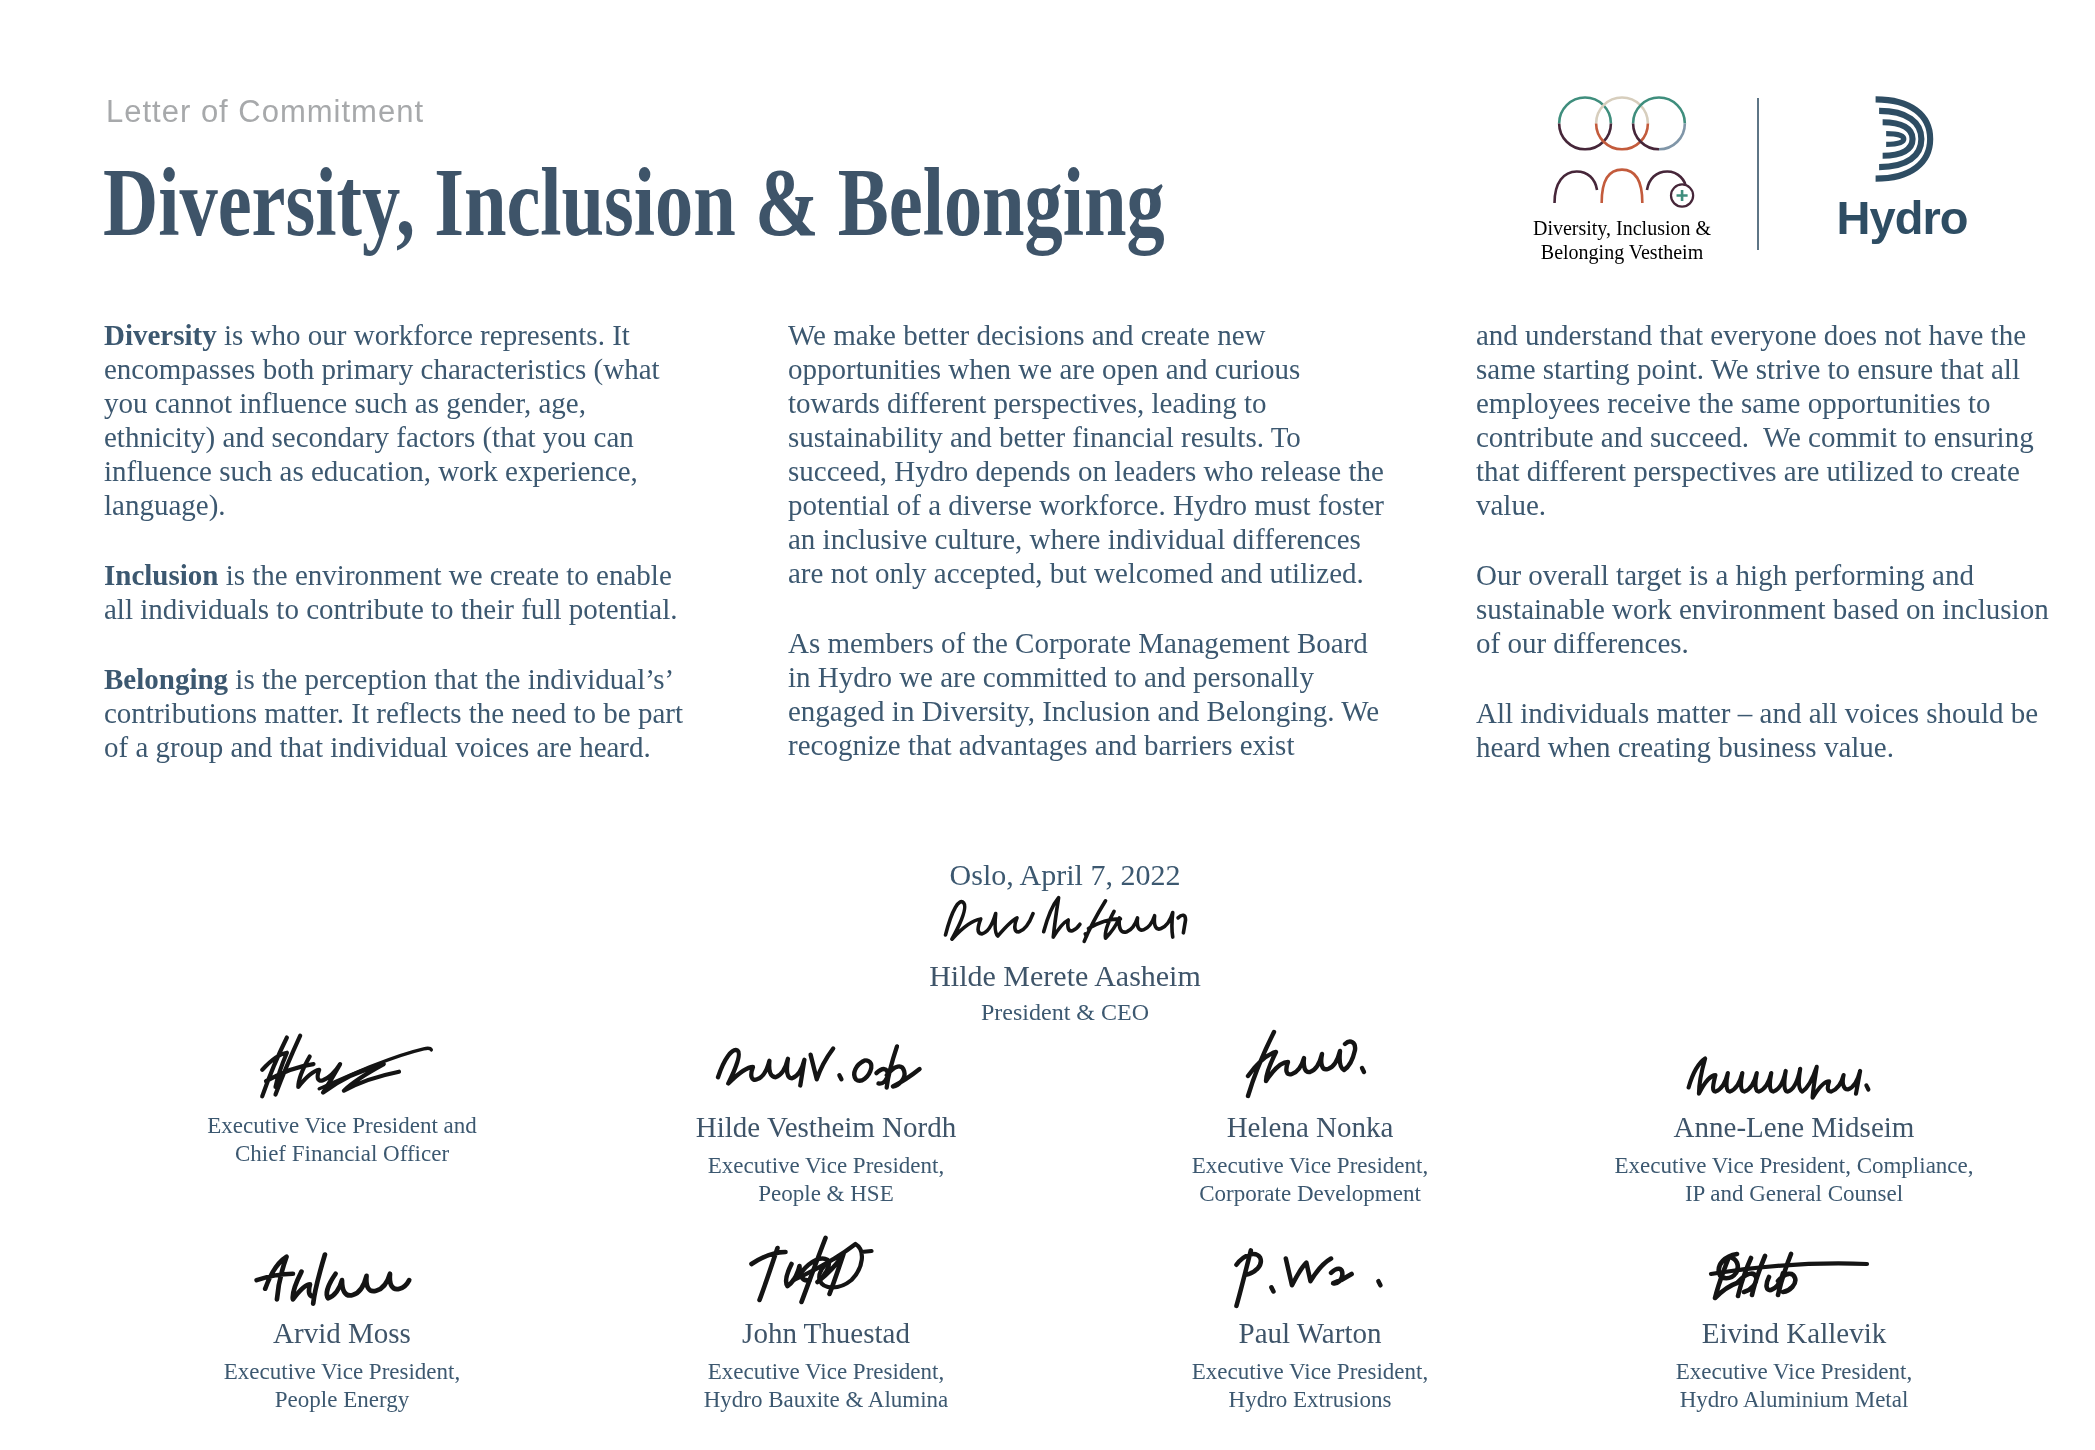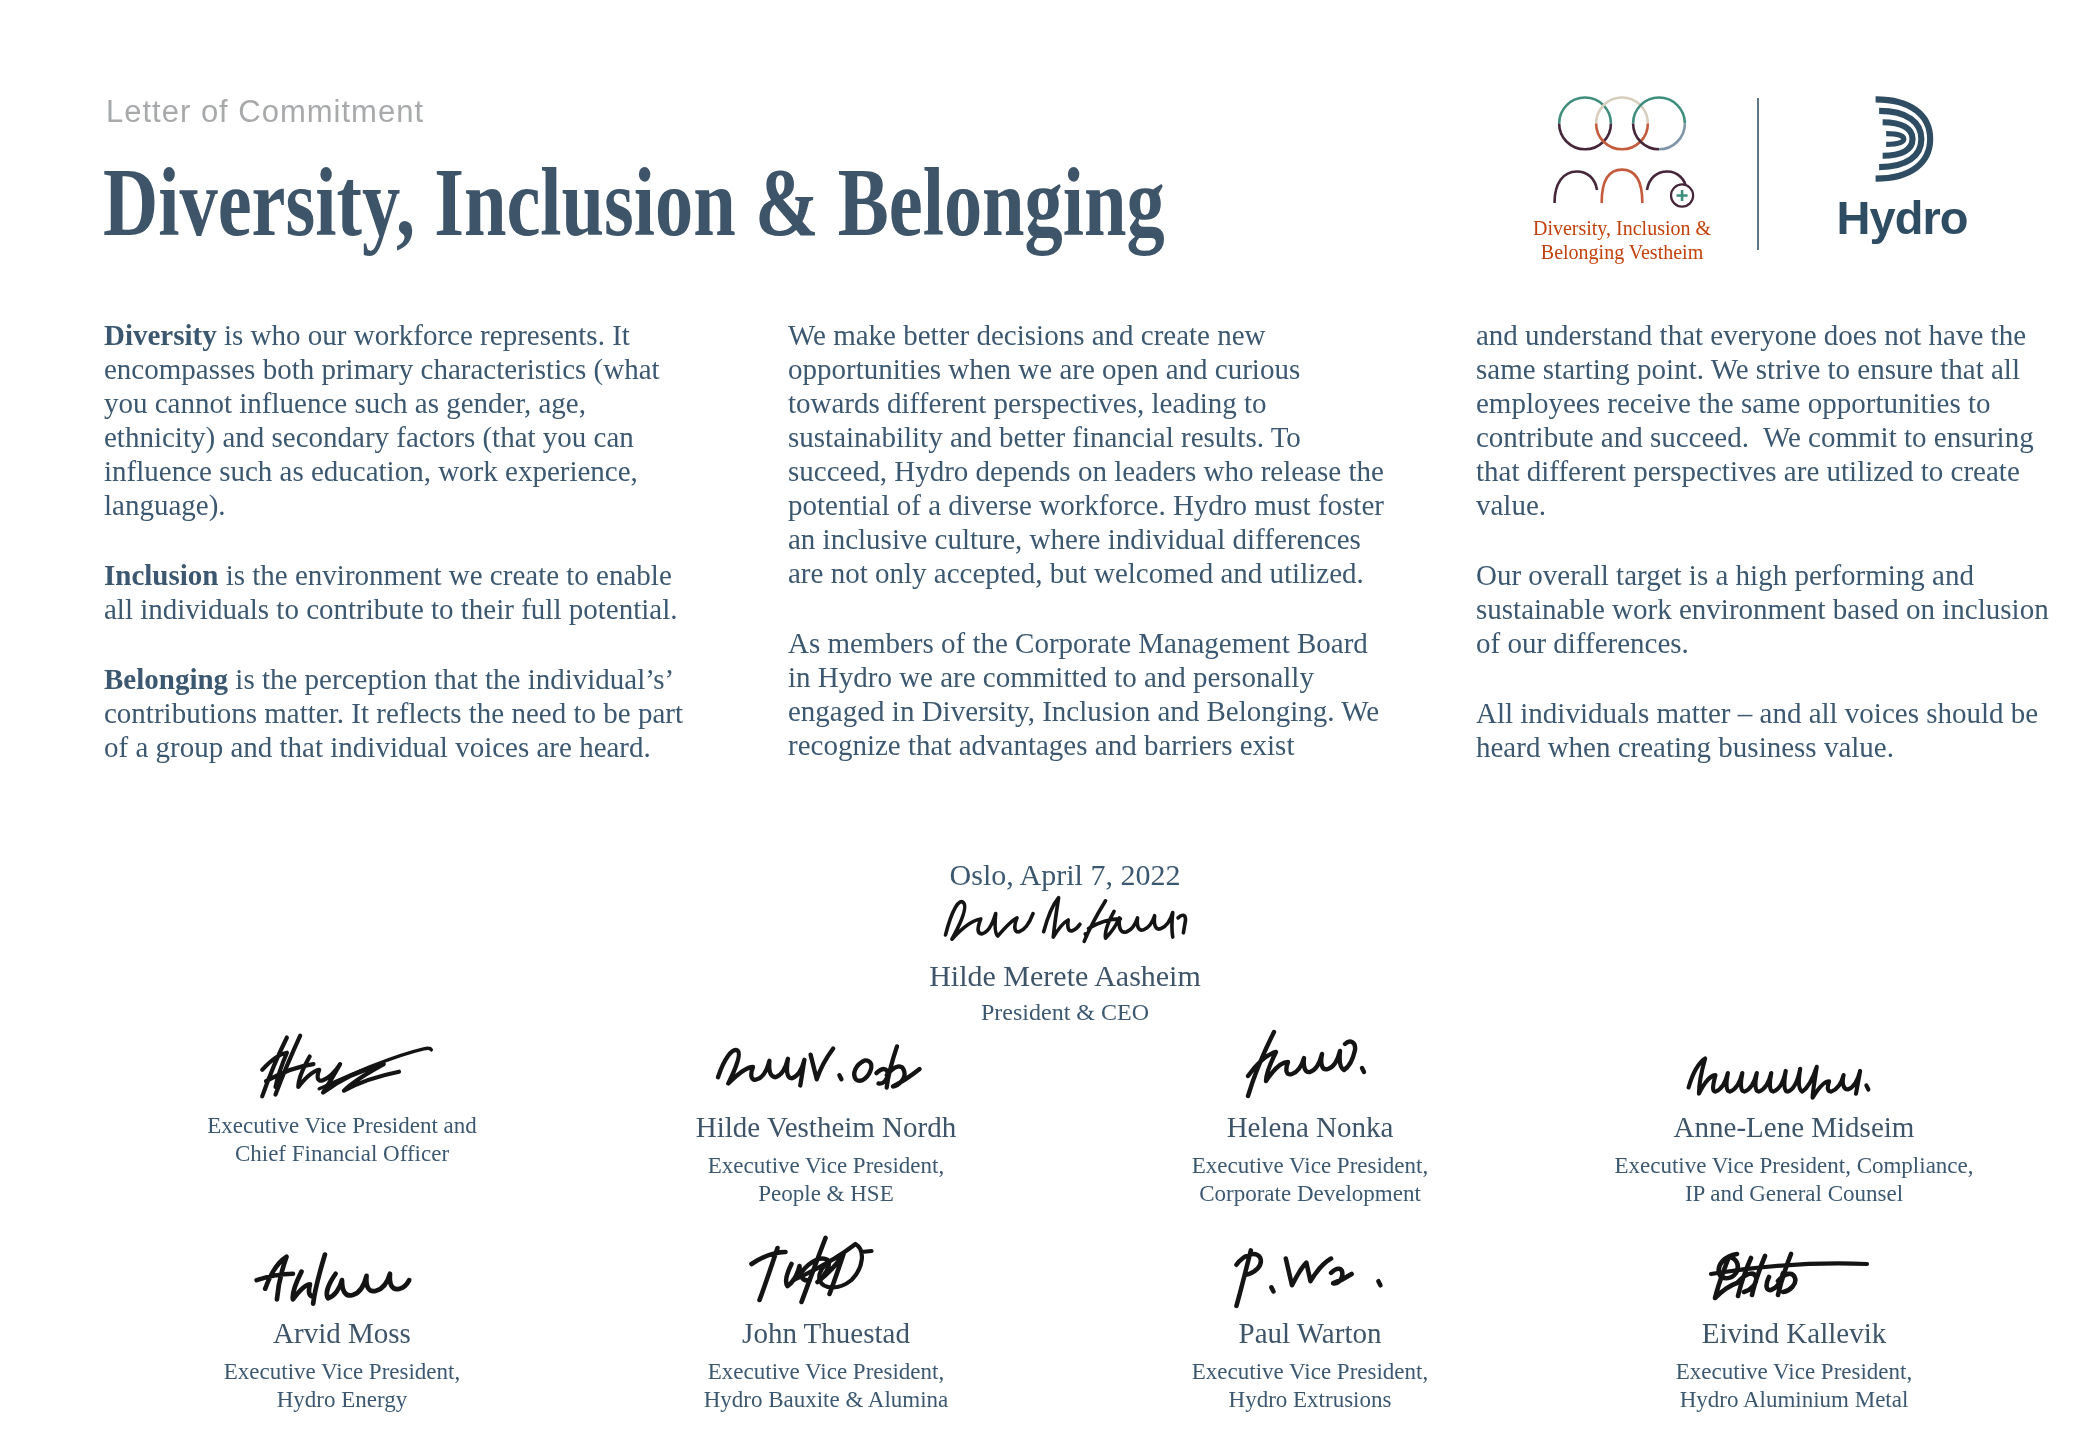--- a/index.html
+++ b/index.html
@@ -8,21 +8,21 @@
 
   
   .eyebrow{position:absolute;left:106px;top:94px;font-family:"Liberation Sans",sans-serif;
            font-size:31px;letter-spacing:1px;color:#A7A9AB;}
   .title{position:absolute;left:103px;top:146px;margin:0;font-size:98px;font-weight:700;
          color:#3E5469;white-space:nowrap;transform:scaleX(0.78);transform-origin:left top;}
 
   
   .dib-logo{position:absolute;left:1522px;top:92px;width:200px;text-align:center;}
   .dib-logo svg{display:block;margin:0 auto;}
-  .dib-caption{font-size:20px;line-height:24px;color:#c2410c;margin-top:2px;font-family:Liberation Serif, serif;}
+  .dib-caption{font-size:20px;line-height:24px;color:#000000;margin-top:2px;font-family:Liberation Serif, serif;}
   .logo-divider{position:absolute;left:1757px;top:98px;width:2px;height:152px;background:#5E7586;}
   .hydro-logo{position:absolute;left:1812px;top:94px;width:180px;text-align:center;}
   .hydro-word{font-family:"Liberation Sans",sans-serif;font-weight:700;font-size:47px;
               color:#2E4D63;margin-top:2px;letter-spacing:-1px;}
 
   
   .columns{position:absolute;left:104px;top:318px;width:1936px;display:grid;
            grid-template-columns:600px 604px 600px;column-gap:84px;
            font-size:29px;line-height:34px;color:#3C5870;}
   .columns p{margin:0 0 36px 0;white-space:pre-wrap;}
@@ -190,21 +190,21 @@
       <div class="sig-cell">
         <div class="sig-ink">
           <svg width="200" height="64" viewBox="0 0 180 60">
             <path class="ink" stroke-width="4.4" d="M18 40 C23 26 30 15 38 10 C33 24 30 38 29 50 M10 32 C22 28 34 26 44 26 M52 24 C46 36 43 45 44 50 C50 42 56 36 60 36 C58 43 59 48 64 47 M74 8 C68 28 64 44 63 54"></path>
             <path class="ink" stroke-width="4.4" d="M84 26 C77 36 74 45 77 49 C83 47 88 40 90 32 C90 42 93 48 100 46 C107 44 111 36 113 28 C112 38 115 44 122 42 C129 40 133 33 135 26 C134 36 137 42 144 40 C148 39 151 36 153 32"></path>
           </svg>
         </div>
         <div class="sig-name">Arvid Moss</div>
         <div class="sig-title">
           <div>Executive Vice President,</div>
-          <div>Hydro Energy</div>
+          <div>People Energy</div>
         </div>
       </div>
 
       <div class="sig-cell">
         <div class="sig-ink">
           <svg width="205" height="80" viewBox="0 0 190 80">
             <path class="ink" stroke-width="4.6" d="M46 18 C40 36 34 54 28 70 M20 34 C32 26 44 22 54 22 M60 34 C55 44 53 52 56 56 C62 52 66 44 68 36 C68 46 71 52 78 50"></path>
             <path class="ink" stroke-width="4.6" d="M94 8 C84 34 76 56 70 72 M70 42 C80 30 90 26 96 30 C100 34 94 46 86 52 C96 44 106 34 112 24 C106 42 101 56 98 64"></path>
             <path class="ink" stroke-width="4.2" d="M62 50 C84 40 106 28 124 14 C134 20 132 38 120 50 C108 60 92 60 88 50 C86 40 96 30 110 26 M130 22 L140 21"></path>
           </svg>

